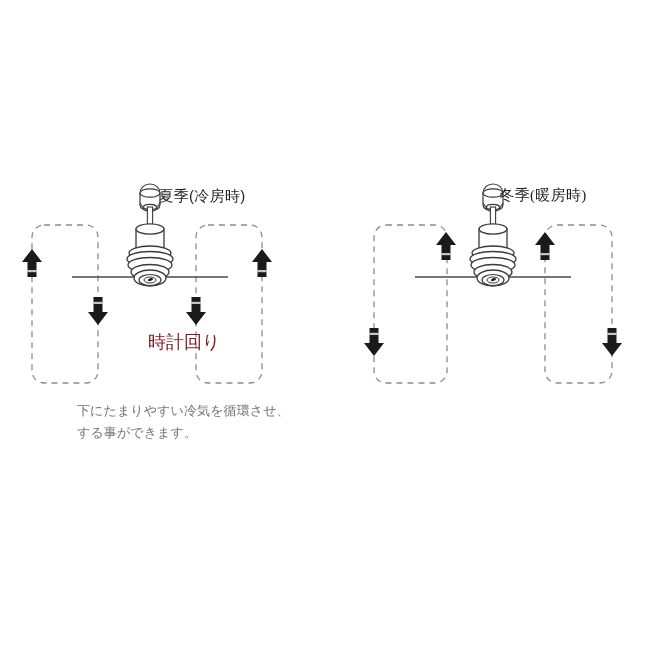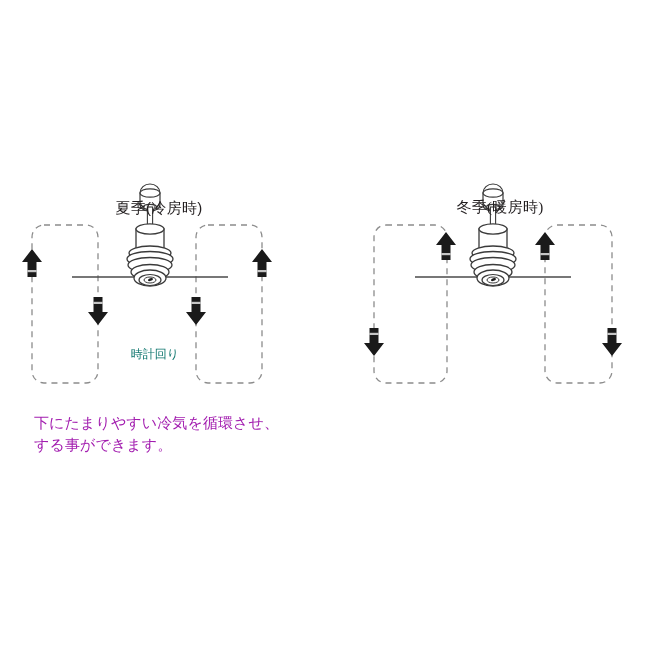--- a/index.html
+++ b/index.html
@@ -18,22 +18,23 @@
   #page {
     position: absolute;
     left: 0;
     top: 0;
     width: 650px;
     height: 650px;
     background: #ffffff;
   }
   .panel {
     position: absolute;
-    top: 12px;
+    top: 0;
     height: 496px;
+    margin-left: 43px;
   }
   #panel-summer { left: 0; width: 330px; }
   #panel-winter { left: 330px; width: 320px; font-family: Liberation Serif, serif; }
 
   .panel-title {
     position: absolute;
     top: 186px;
     width: 100%;
     text-align: center;
     font-size: 15px;
@@ -50,37 +51,37 @@
     position: absolute;
     left: 0;
     top: 0;
     width: 650px;
     height: 650px;
     pointer-events: none;
   }
 
   .rot-label {
     position: absolute;
-    text-align: center;
-    font-size: 12px;
+    text-align: left;
+    font-size: 18px;
     line-height: 23px;
     white-space: nowrap;
-    color: #0f766e;
+    color: #7f1d1d;
   }
   #rot-label-summer {
     left: 105px;
     top: 331px;
     width: 100px;
   }
 
   .caption {
     position: absolute;
-    font-size: 15px;
+    font-size: 13px;
     line-height: 22px;
-    color: #a21caf;
+    color: #737373;
     letter-spacing: 0.1px;
     white-space: nowrap;
   }
   #caption-summer { left: 34px; top: 400px; }
   .caption-line { display: block; }
 </style>
 </head>
 <body>
 
 <div id="page">

